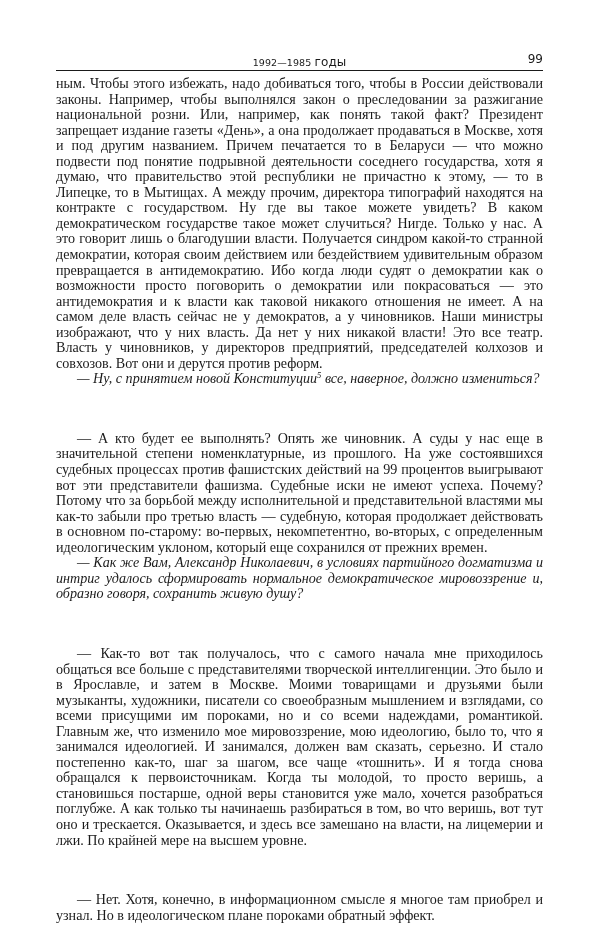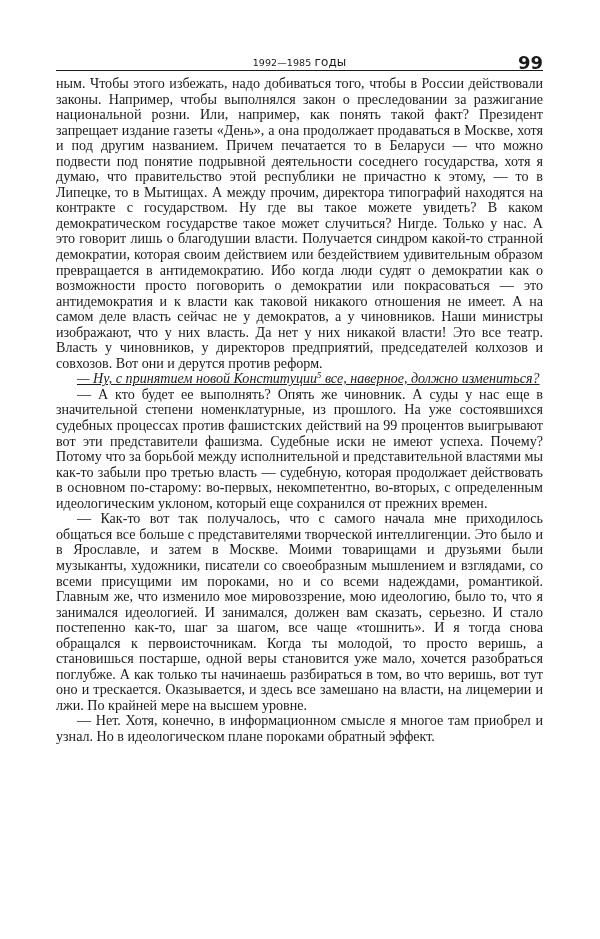--- a/index.html
+++ b/index.html
@@ -35,42 +35,41 @@
     font-size: 9.5px;
     letter-spacing: 0.1px;
   }
   .running-head .title .small {
     font-size: 12px;
   }
   .running-head .folio {
     position: absolute;
     right: 0;
     top: 0px;
-    font-size: 18px;
-    font-weight: bold;
+    font-size: 12px;
   }
   .body-text {
     margin-top: 5px;
     font-family: "Liberation Serif", serif;
     font-size: 14.1px;
     line-height: 15.55px;
     text-align: justify;
     hyphens: manual;
   }
   .body-text p {
     margin: 0;
     text-indent: 0;
   }
   .body-text p.indent {
     text-indent: 21px;
+    margin-top: 44px;
   }
   .body-text p.q {
     font-style: italic;
     text-indent: 21px;
-    text-decoration: underline;
   }
   sup {
     font-size: 8.5px;
     line-height: 0;
     vertical-align: 5px;
   }
 </style>
 </head>
 <body>
 
@@ -83,19 +82,20 @@
     <div class="folio">99</div>
   </div>
 
   <div class="body-text">
     <p>ным. Чтобы этого избежать, надо добиваться того, чтобы в России действовали законы. Например, чтобы выполнялся закон о преследовании за разжигание национальной розни. Или, например, как понять такой факт? Президент запрещает издание газеты «День», а она продолжает продаваться в Москве, хотя и под другим названием. Причем печатается то в Беларуси — что можно подвести под понятие подрывной деятельности соседнего государства, хотя я думаю, что правительство этой республики не причастно к этому, — то в Липецке, то в Мытищах. А между прочим, директора типографий находятся на контракте с государством. Ну где вы такое можете увидеть? В каком демократическом государстве такое может случиться? Нигде. Только у нас. А это говорит лишь о благодушии власти. Получается синдром какой-то странной демократии, которая своим действием или бездействием удивительным образом превращается в антидемократию. Ибо когда люди судят о демократии как о возможности просто поговорить о демократии или покрасоваться — это антидемократия и к власти как таковой никакого отношения не имеет. А на самом деле власть сейчас не у демократов, а у чиновников. Наши министры изображают, что у них власть. Да нет у них никакой власти! Это все театр. Власть у чиновников, у директоров предприятий, председателей колхозов и совхозов. Вот они и дерутся против реформ.</p>
 
     <p class="q"><span>— Ну, с принятием новой Конституции</span><sup>5</sup><span> все, наверное, должно измениться?</span></p>
 
     <p class="indent">— А кто будет ее выполнять? Опять же чиновник. А суды у нас еще в значительной степени номенклатурные, из прошлого. На уже состоявшихся судебных процессах против фашистских действий на 99 процентов выигрывают вот эти представители фашизма. Судебные иски не имеют успеха. Почему? Потому что за борьбой между исполнительной и представительной властями мы как-то забыли про третью власть — судебную, которая продолжает действовать в основном по-старому: во-первых, некомпетентно, во-вторых, с определенным идеологическим уклоном, который еще сохранился от прежних времен.</p>
 
+    <p class="q">— Как же Вам, Александр Николаевич, в условиях партийного догматизма и интриг удалось сформировать нормальное демократическое мировоззрение и, образно говоря, сохранить живую душу?</p>
 
     <p class="indent">— Как-то вот так получалось, что с самого начала мне приходилось общаться все больше с представителями творческой интеллигенции. Это было и в Ярославле, и затем в Москве. Моими товарищами и друзьями были музыканты, художники, писатели со своеобразным мышлением и взглядами, со всеми присущими им пороками, но и со всеми надеждами, романтикой. Главным же, что изменило мое мировоззрение, мою идеологию, было то, что я занимался идеологией. И занимался, должен вам сказать, серьезно. И стало постепенно как-то, шаг за шагом, все чаще «тошнить». И я тогда снова обращался к первоисточникам. Когда ты молодой, то просто веришь, а становишься постарше, одной веры становится уже мало, хочется разобраться поглубже. А как только ты начинаешь разбираться в том, во что веришь, вот тут оно и трескается. Оказывается, и здесь все замешано на власти, на лицемерии и лжи. По крайней мере на высшем уровне.</p>
 
 
     <p class="indent">— Нет. Хотя, конечно, в информационном смысле я многое там приобрел и узнал. Но в идеологическом плане пороками обратный эффект.</p>
   </div>
 </div>
 
 </body></html>

